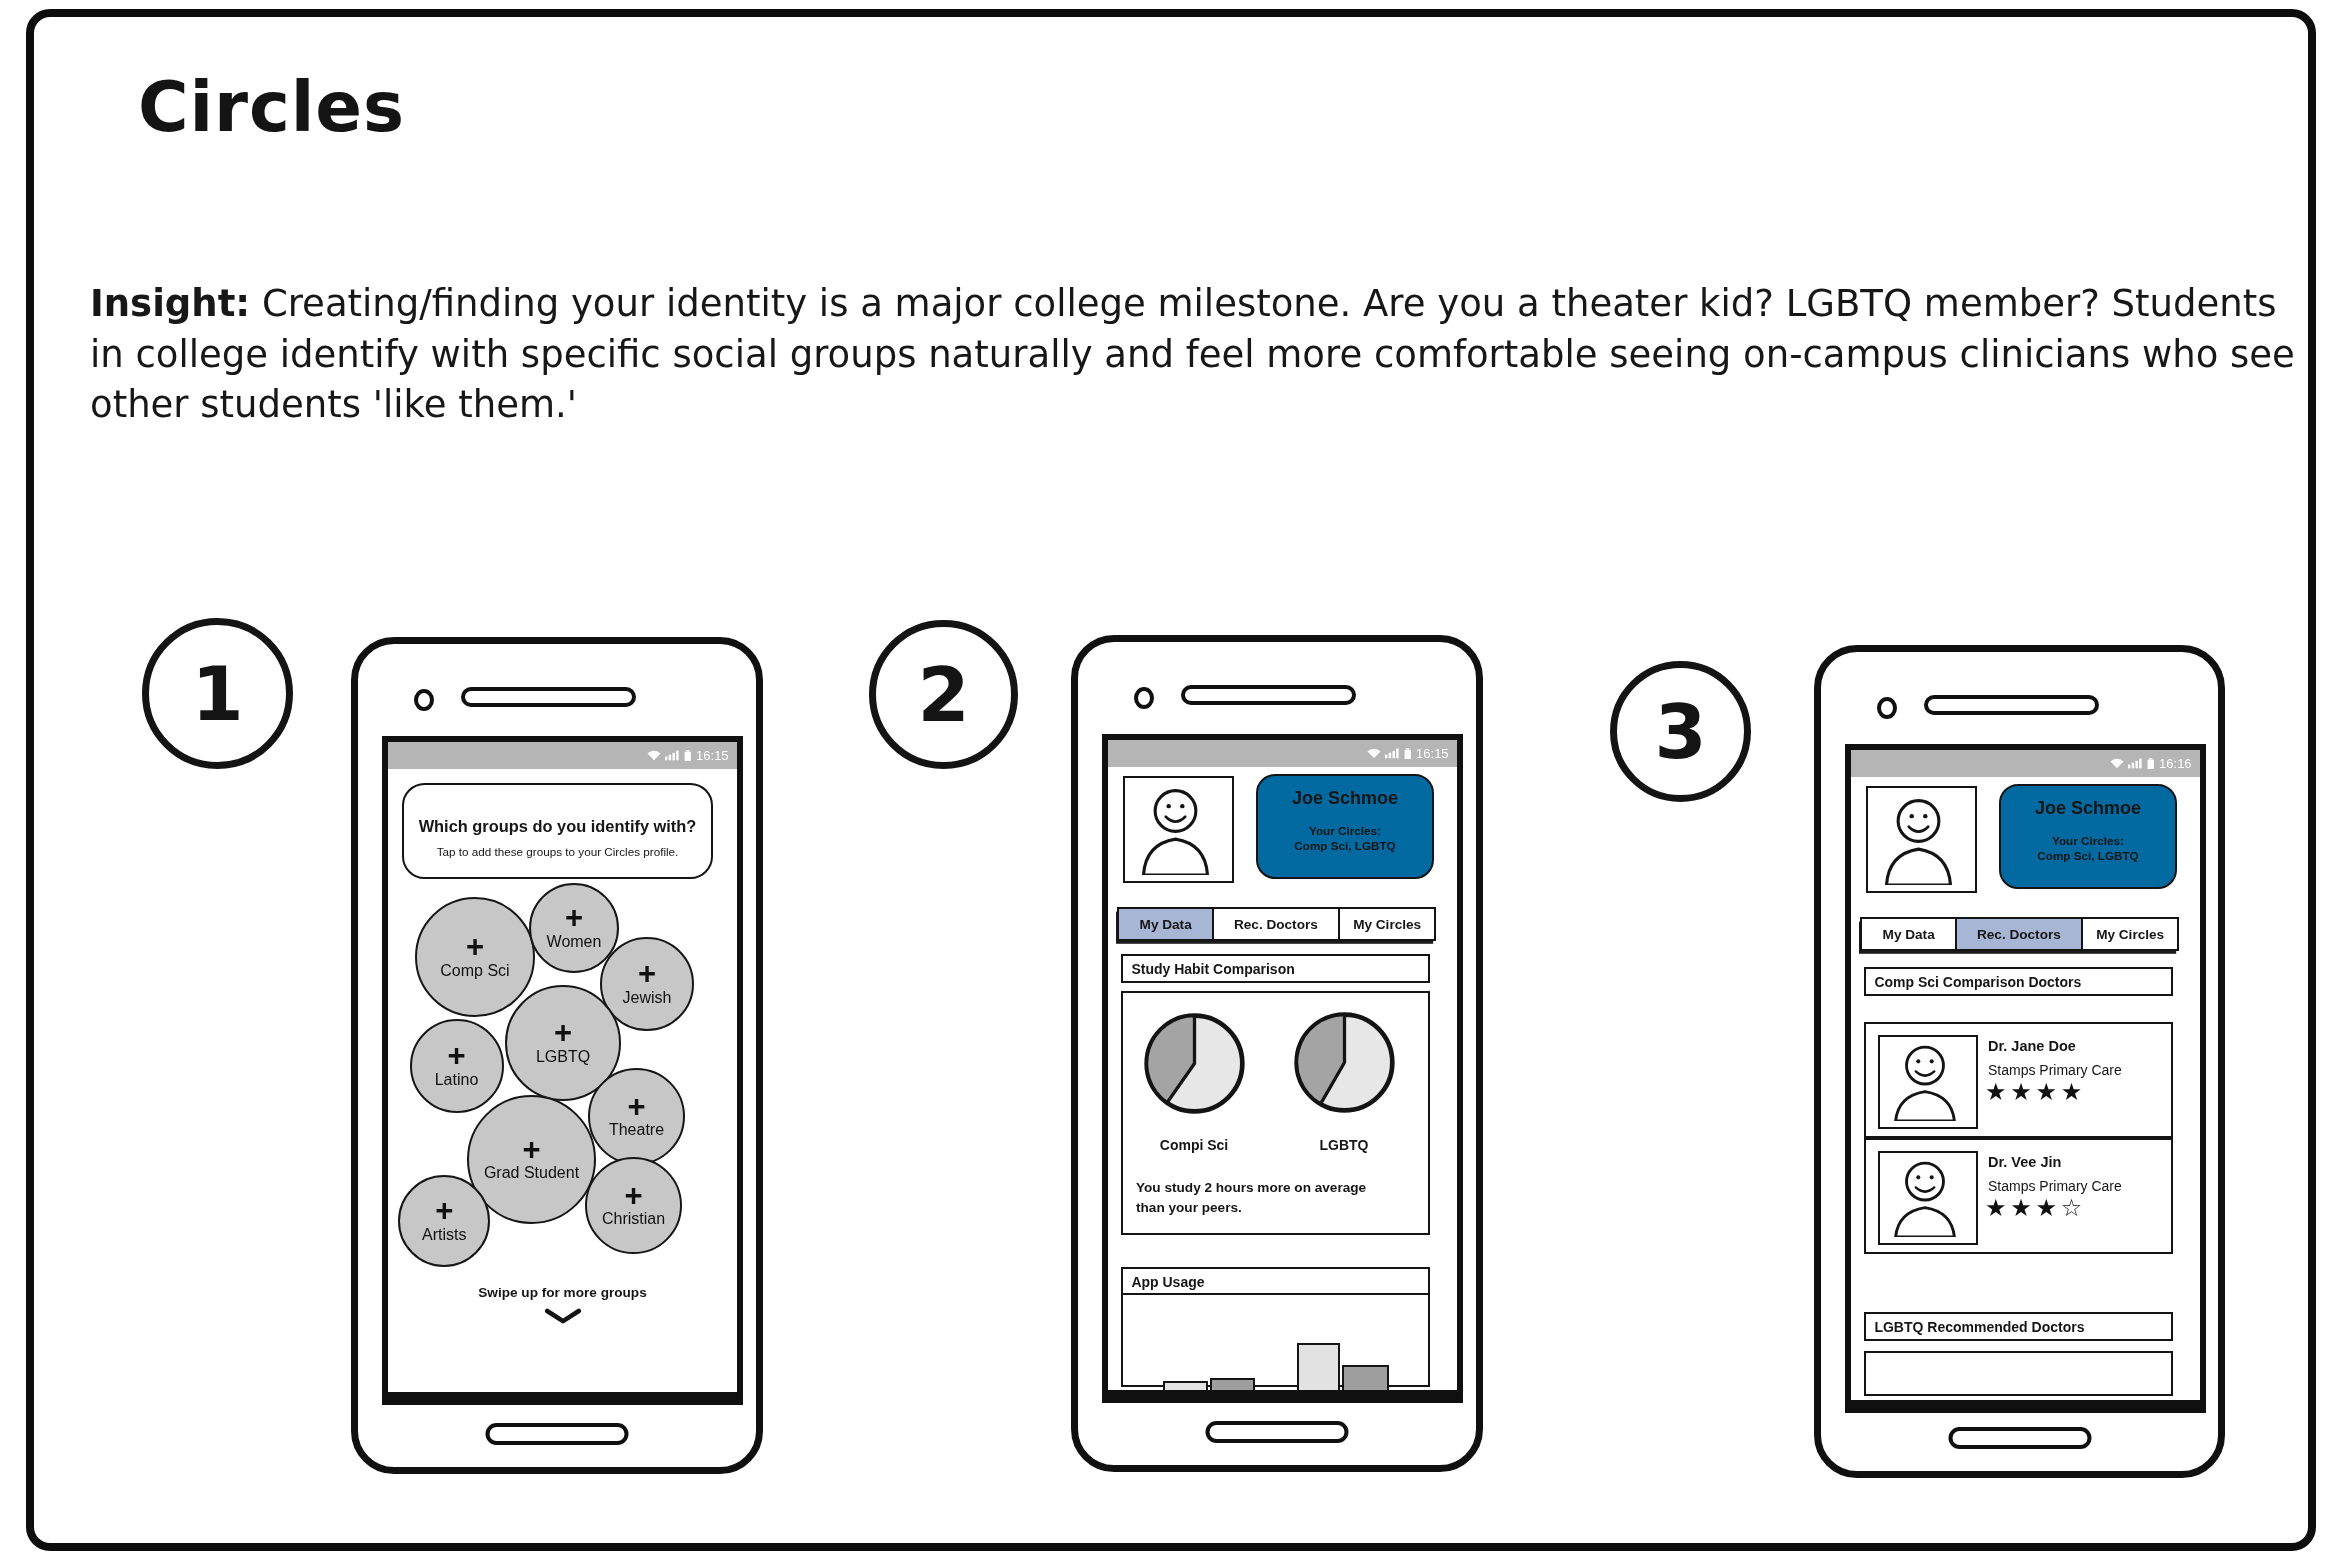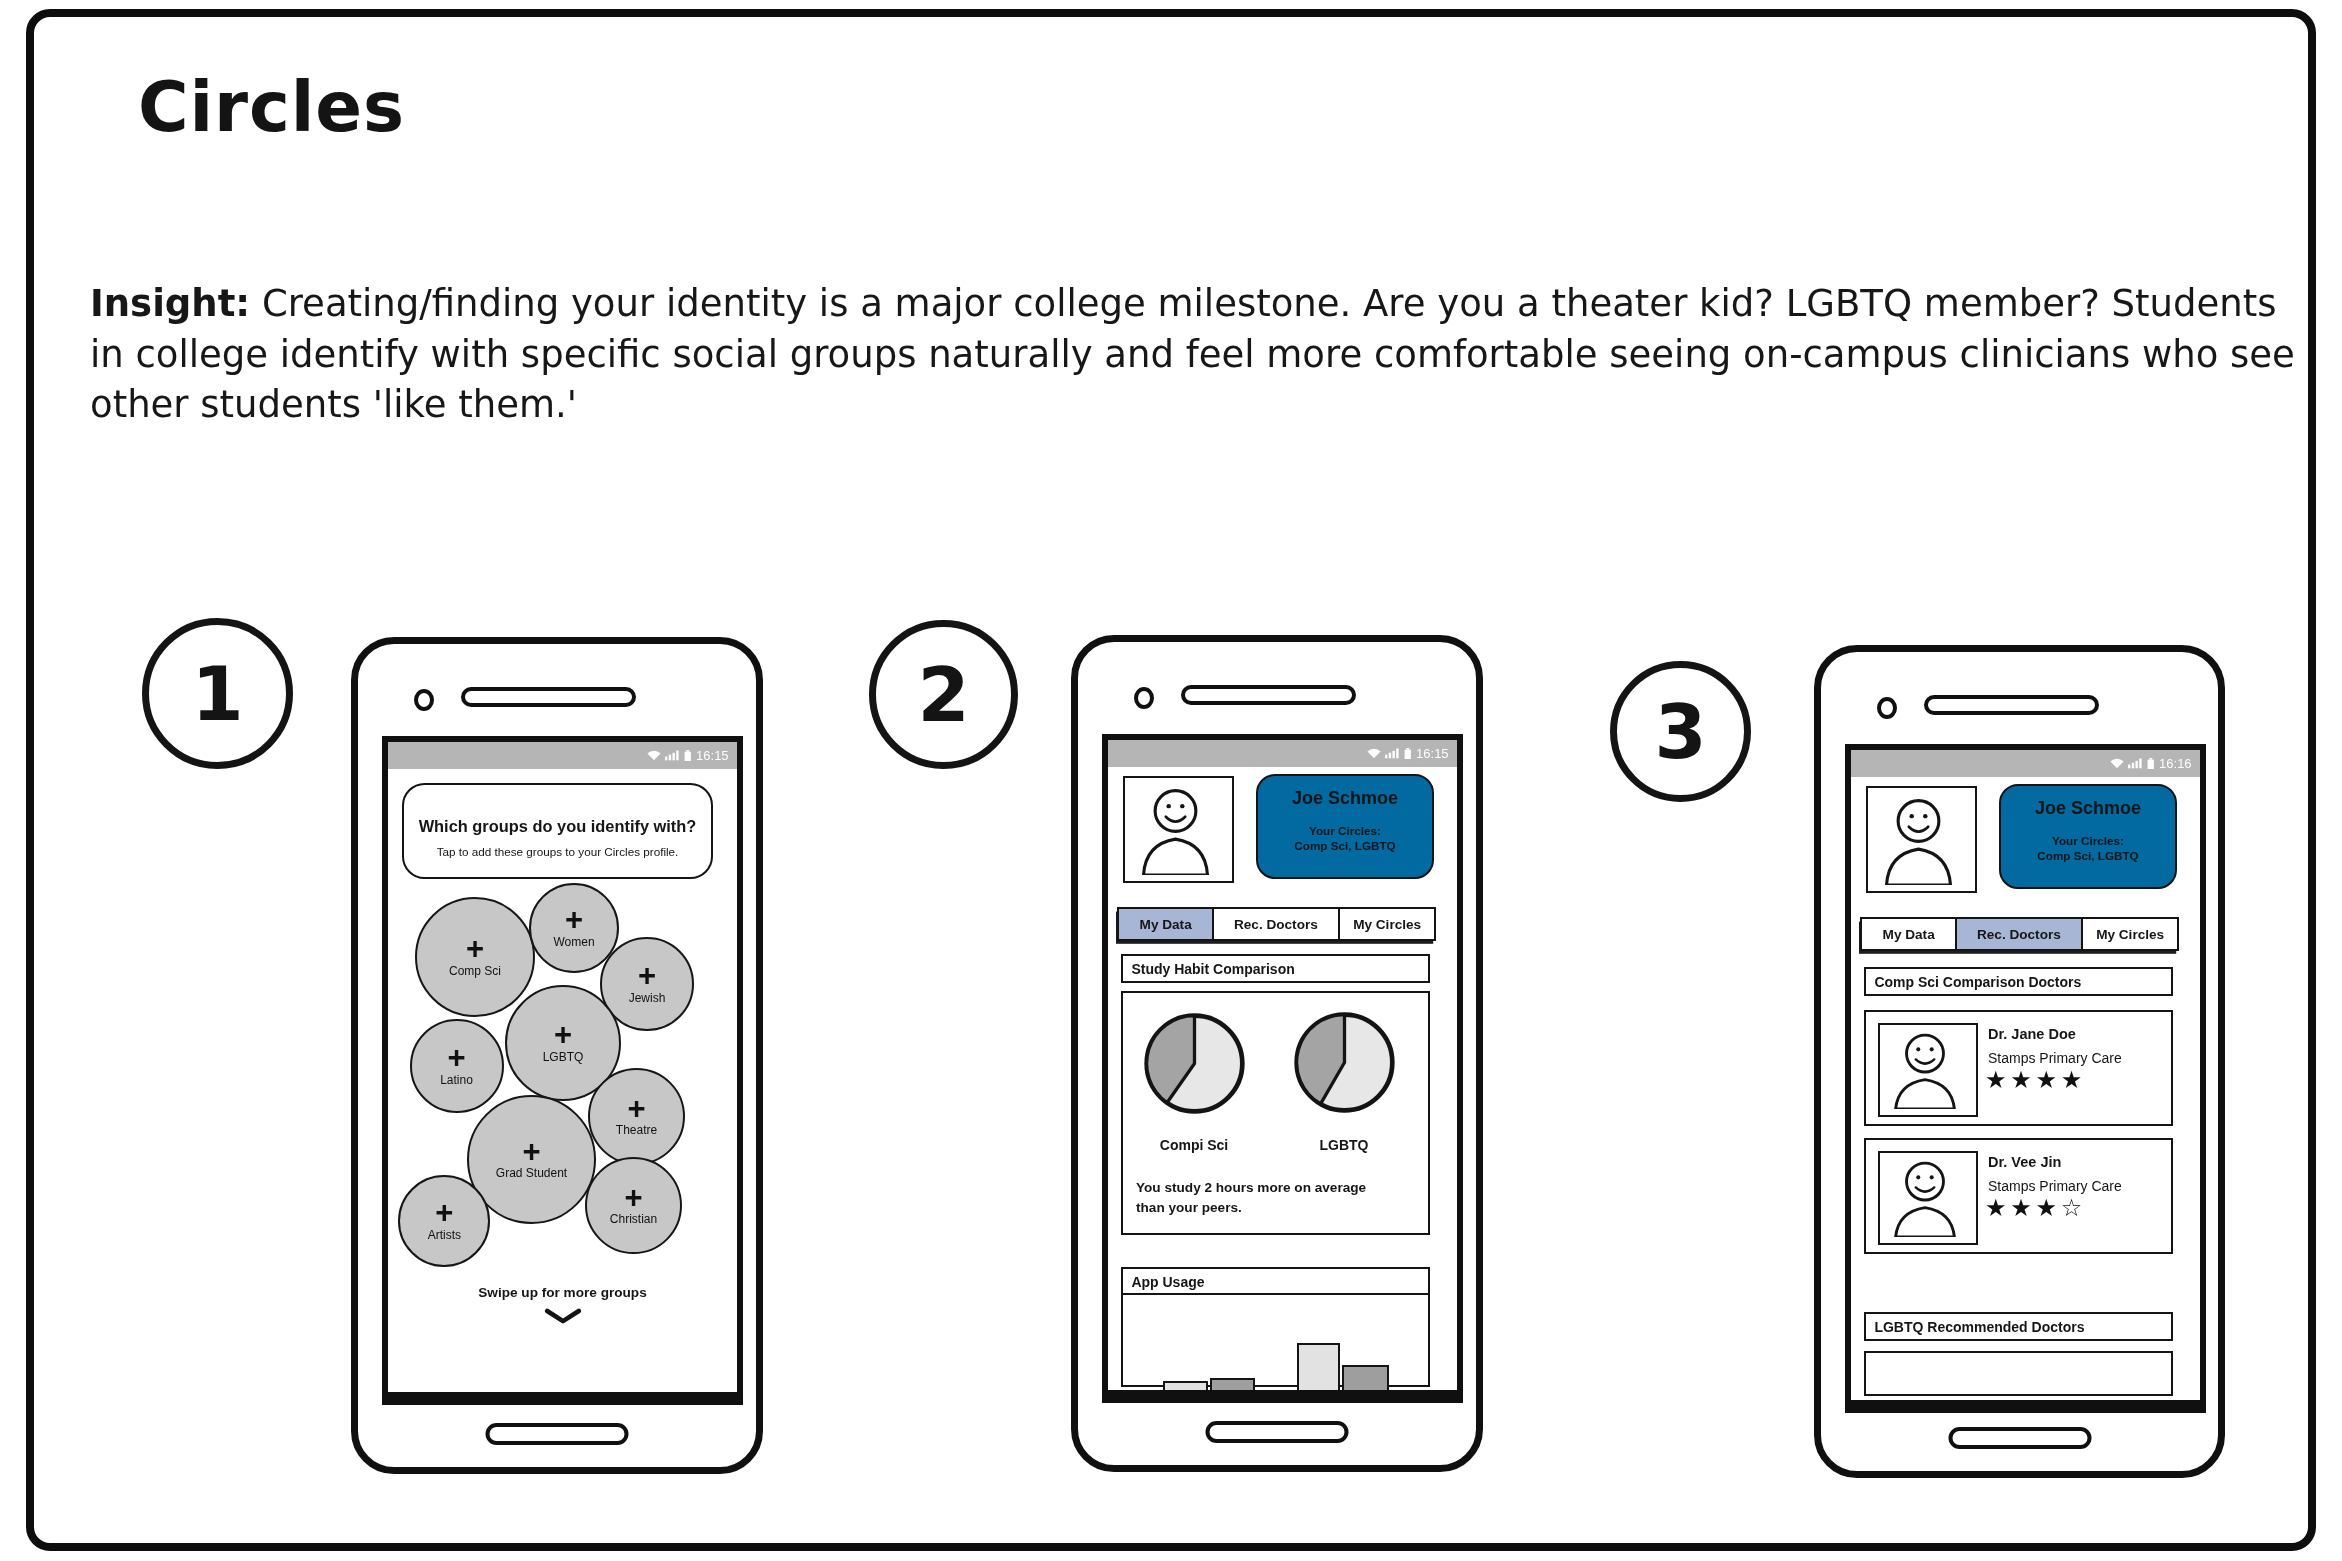--- a/index.html
+++ b/index.html
@@ -37,21 +37,21 @@
 
   
   .prompt-card{position:absolute;left:14px;top:41px;width:307px;height:92px;
                border:2.8px solid #141414;border-radius:22.5px;text-align:center;background:#fff;}
   .prompt-title{margin-top:32px;font-size:16.4px;font-weight:700;}
   .prompt-sub{margin-top:9.4px;font-size:11.7px;font-weight:500;}
   .gc{position:absolute;background:#c7c7c7;border:2.8px solid #161616;border-radius:50%;
       display:flex;flex-direction:column;align-items:center;justify-content:center;
       box-sizing:border-box;}
   .gc .plus{font-size:31px;font-weight:700;line-height:0.85;color:#111;}
-  .gc .glabel{font-size:12px;font-weight:500;margin-top:0.9px;color:#111;}
+  .gc .glabel{font-size:16px;font-weight:500;margin-top:0.9px;color:#111;}
   .swipe{position:absolute;left:0;right:0;top:543px;text-align:center;
          font-size:13.6px;font-weight:600;}
   .chevron{position:absolute;left:50%;transform:translateX(-50%);top:566px;}
 
   
   .pphoto{position:absolute;left:15px;top:36px;width:107px;height:103px;
           border:2.8px solid #141414;background:#fff;}
   .ncard{position:absolute;left:148px;top:34px;width:174px;height:101px;
          border:2.8px solid #141414;border-radius:19px;text-align:center;background:#0369a1;}
   .ncard .nm{margin-top:12px;font-size:18px;font-weight:700;}
@@ -303,21 +303,21 @@
         </div>
 
         <div class="tabbar">
           <div class="tab w30">My Data</div>
           <div class="tab w40 active">Rec. Doctors</div>
           <div class="tab w30">My Circles</div>
         </div>
 
         <div class="shead" style="top:217px;">Comp Sci Comparison Doctors</div>
 
-        <div class="dcard" style="top:260px;text-decoration:underline;">
+        <div class="dcard" style="top:272px;text-decoration:underline;">
           <div class="dphoto">
             <svg width="90" height="84" viewBox="0 0 100 100">
               <circle cx="50" cy="34" r="22" fill="#fff" stroke="#141414" stroke-width="3.4"></circle>
               <circle cx="42" cy="29" r="2.4" fill="#141414"></circle>
                 <circle cx="58" cy="29" r="2.4" fill="#141414"></circle>
               <path d="M39 41 Q50 51 61 41" fill="none" stroke="#141414" stroke-width="2.9" stroke-linecap="round"></path>
               <path d="M15 100 Q18 70 50 65 Q82 70 85 100 Z" fill="#fff" stroke="#141414" stroke-width="3.4"></path>
             </svg>
           </div>
           <div class="dname">Dr. Jane Doe</div>

